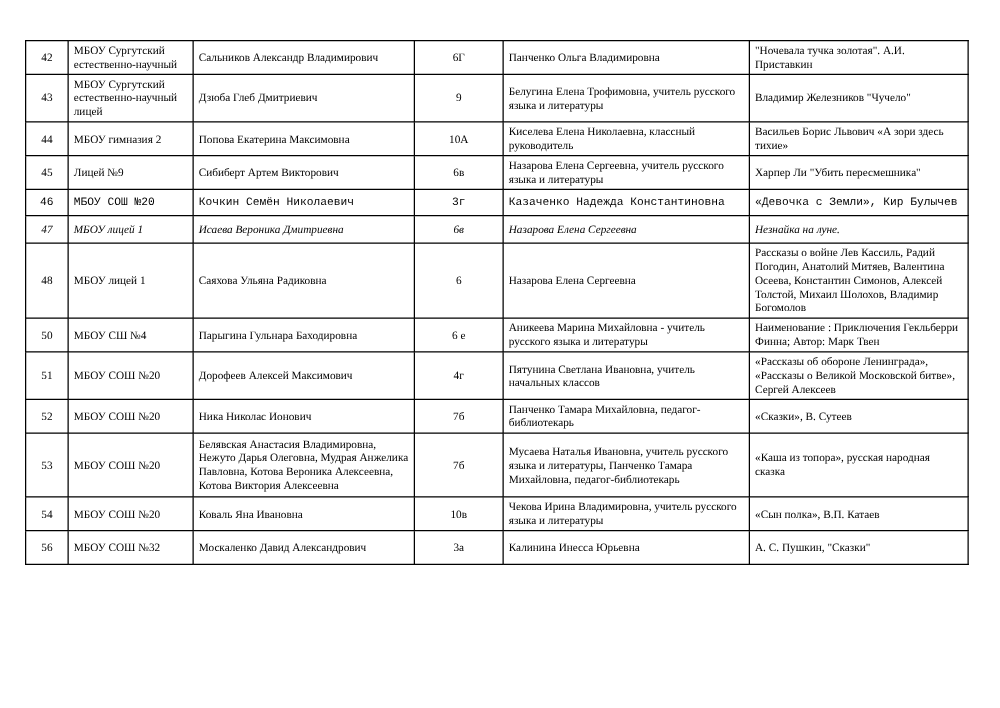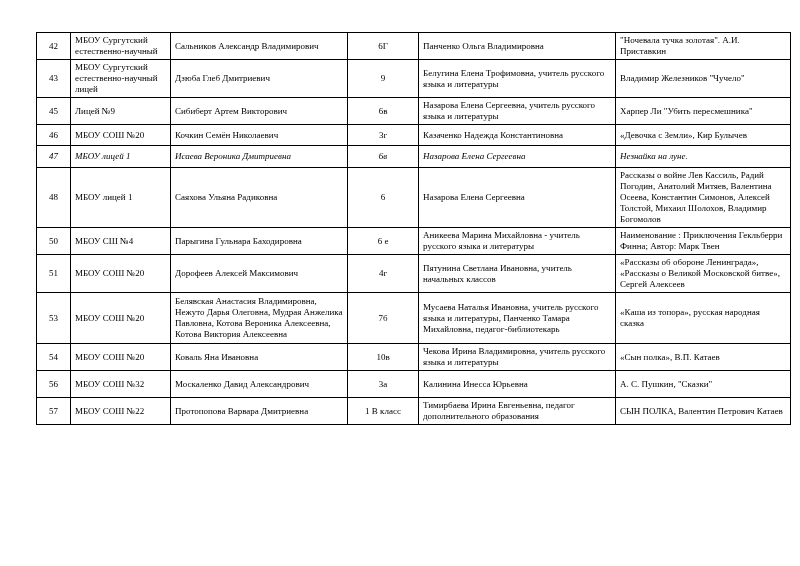--- a/index.html
+++ b/index.html
@@ -11,21 +11,21 @@
     position: relative;
     width: 800px;
     height: 566px;
     background: #ffffff;
     overflow: hidden;
     font-family: "Liberation Serif", serif;
     color: #000000;
   }
   table.doc-table {
     position: absolute;
-    left: 36px;
+    left: 20px;
     top: 32px;
     width: 754px;
     border-collapse: collapse;
     table-layout: fixed;
   }
   table.doc-table td {
     border: 1px solid #000000;
     font-size: 9px;
     line-height: 11px;
     padding: 2px 4px;
@@ -62,29 +62,37 @@
           <td>"Ночевала тучка золотая".  А.И. Приставкин</td>
         </tr>
         <tr style="height: 38px;">
           <td class="center">43</td>
           <td>МБОУ Сургутский естественно-научный лицей</td>
           <td>Дзюба Глеб Дмитриевич</td>
           <td class="center">9</td>
           <td>Белугина Елена Трофимовна, учитель русского языка и литературы</td>
           <td>Владимир Железников "Чучело"</td>
         </tr>
+        <tr style="height: 23px;">
+          <td class="center">44</td>
+          <td>МБОУ гимназия 2</td>
+          <td>Попова Екатерина Максимовна</td>
+          <td class="center">10А</td>
+          <td>Киселева Елена Николаевна, классный руководитель</td>
+          <td>Васильев Борис Львович «А зори здесь тихие»</td>
+        </tr>
         <tr style="height: 24px; padding-left: 16px;">
           <td class="center">45</td>
           <td>Лицей №9</td>
           <td>Сибиберт Артем Викторович</td>
           <td class="center">6в</td>
           <td>Назарова Елена Сергеевна, учитель русского языка и литературы</td>
           <td>Харпер Ли "Убить пересмешника"</td>
         </tr>
-        <tr style="height: 21px;">
+        <tr style="height: 21px; font-family: Liberation Mono, monospace;">
           <td class="center">46</td>
           <td>МБОУ СОШ №20</td>
           <td>Кочкин Семён Николаевич</td>
           <td class="center">3г</td>
           <td>Казаченко Надежда Константиновна</td>
           <td>«Девочка с Земли», Кир Булычев</td>
         </tr>
         <tr style="height: 22px; font-style: italic;">
           <td class="center">47</td>
           <td>МБОУ лицей 1</td>
@@ -110,20 +118,28 @@
           <td>Наименование : Приключения Гекльберри Финна; Автор: Марк Твен</td>
         </tr>
         <tr style="height: 37px;">
           <td class="center">51</td>
           <td>МБОУ СОШ №20</td>
           <td>Дорофеев Алексей Максимович</td>
           <td class="center">4г</td>
           <td>Пятунина Светлана Ивановна, учитель начальных классов</td>
           <td>«Рассказы об обороне Ленинграда», «Рассказы о Великой Московской битве», Сергей Алексеев</td>
         </tr>
+        <tr style="height: 26px;">
+          <td class="center">52</td>
+          <td>МБОУ СОШ №20</td>
+          <td>Ника Николас Ионович</td>
+          <td class="center">7б</td>
+          <td>Панченко Тамара Михайловна, педагог-библиотекарь</td>
+          <td>«Сказки», В. Сутеев</td>
+        </tr>
         <tr style="height: 51px;">
           <td class="center">53</td>
           <td>МБОУ СОШ №20</td>
           <td>Белявская Анастасия Владимировна, Нежуто Дарья Олеговна, Мудрая Анжелика Павловна, Котова Вероника Алексеевна, Котова Виктория Алексеевна</td>
           <td class="center">7б</td>
           <td>Мусаева Наталья Ивановна, учитель русского языка и литературы, Панченко Тамара Михайловна, педагог-библиотекарь</td>
           <td>«Каша из топора», русская народная сказка</td>
         </tr>
         <tr style="height: 23px;">
           <td class="center">54</td>
@@ -134,23 +150,15 @@
           <td>«Сын полка», В.П. Катаев</td>
         </tr>
         <tr style="height: 27px;">
           <td class="center">56</td>
           <td>МБОУ СОШ №32</td>
           <td>Москаленко Давид Александрович</td>
           <td class="center">3а</td>
           <td>Калинина Инесса Юрьевна</td>
           <td>А. С. Пушкин, "Сказки"</td>
         </tr>
-        <tr style="height: 22px;">
-          <td class="center">57</td>
-          <td>МБОУ СОШ №22</td>
-          <td>Протопопова Варвара Дмитриевна</td>
-          <td class="center">1 В класс</td>
-          <td>Тимирбаева Ирина Евгеньевна, педагог дополнительного образования</td>
-          <td>СЫН ПОЛКА, Валентин Петрович Катаев</td>
-        </tr>
       </tbody>
   </table>
 </div>
 
 </body></html>

